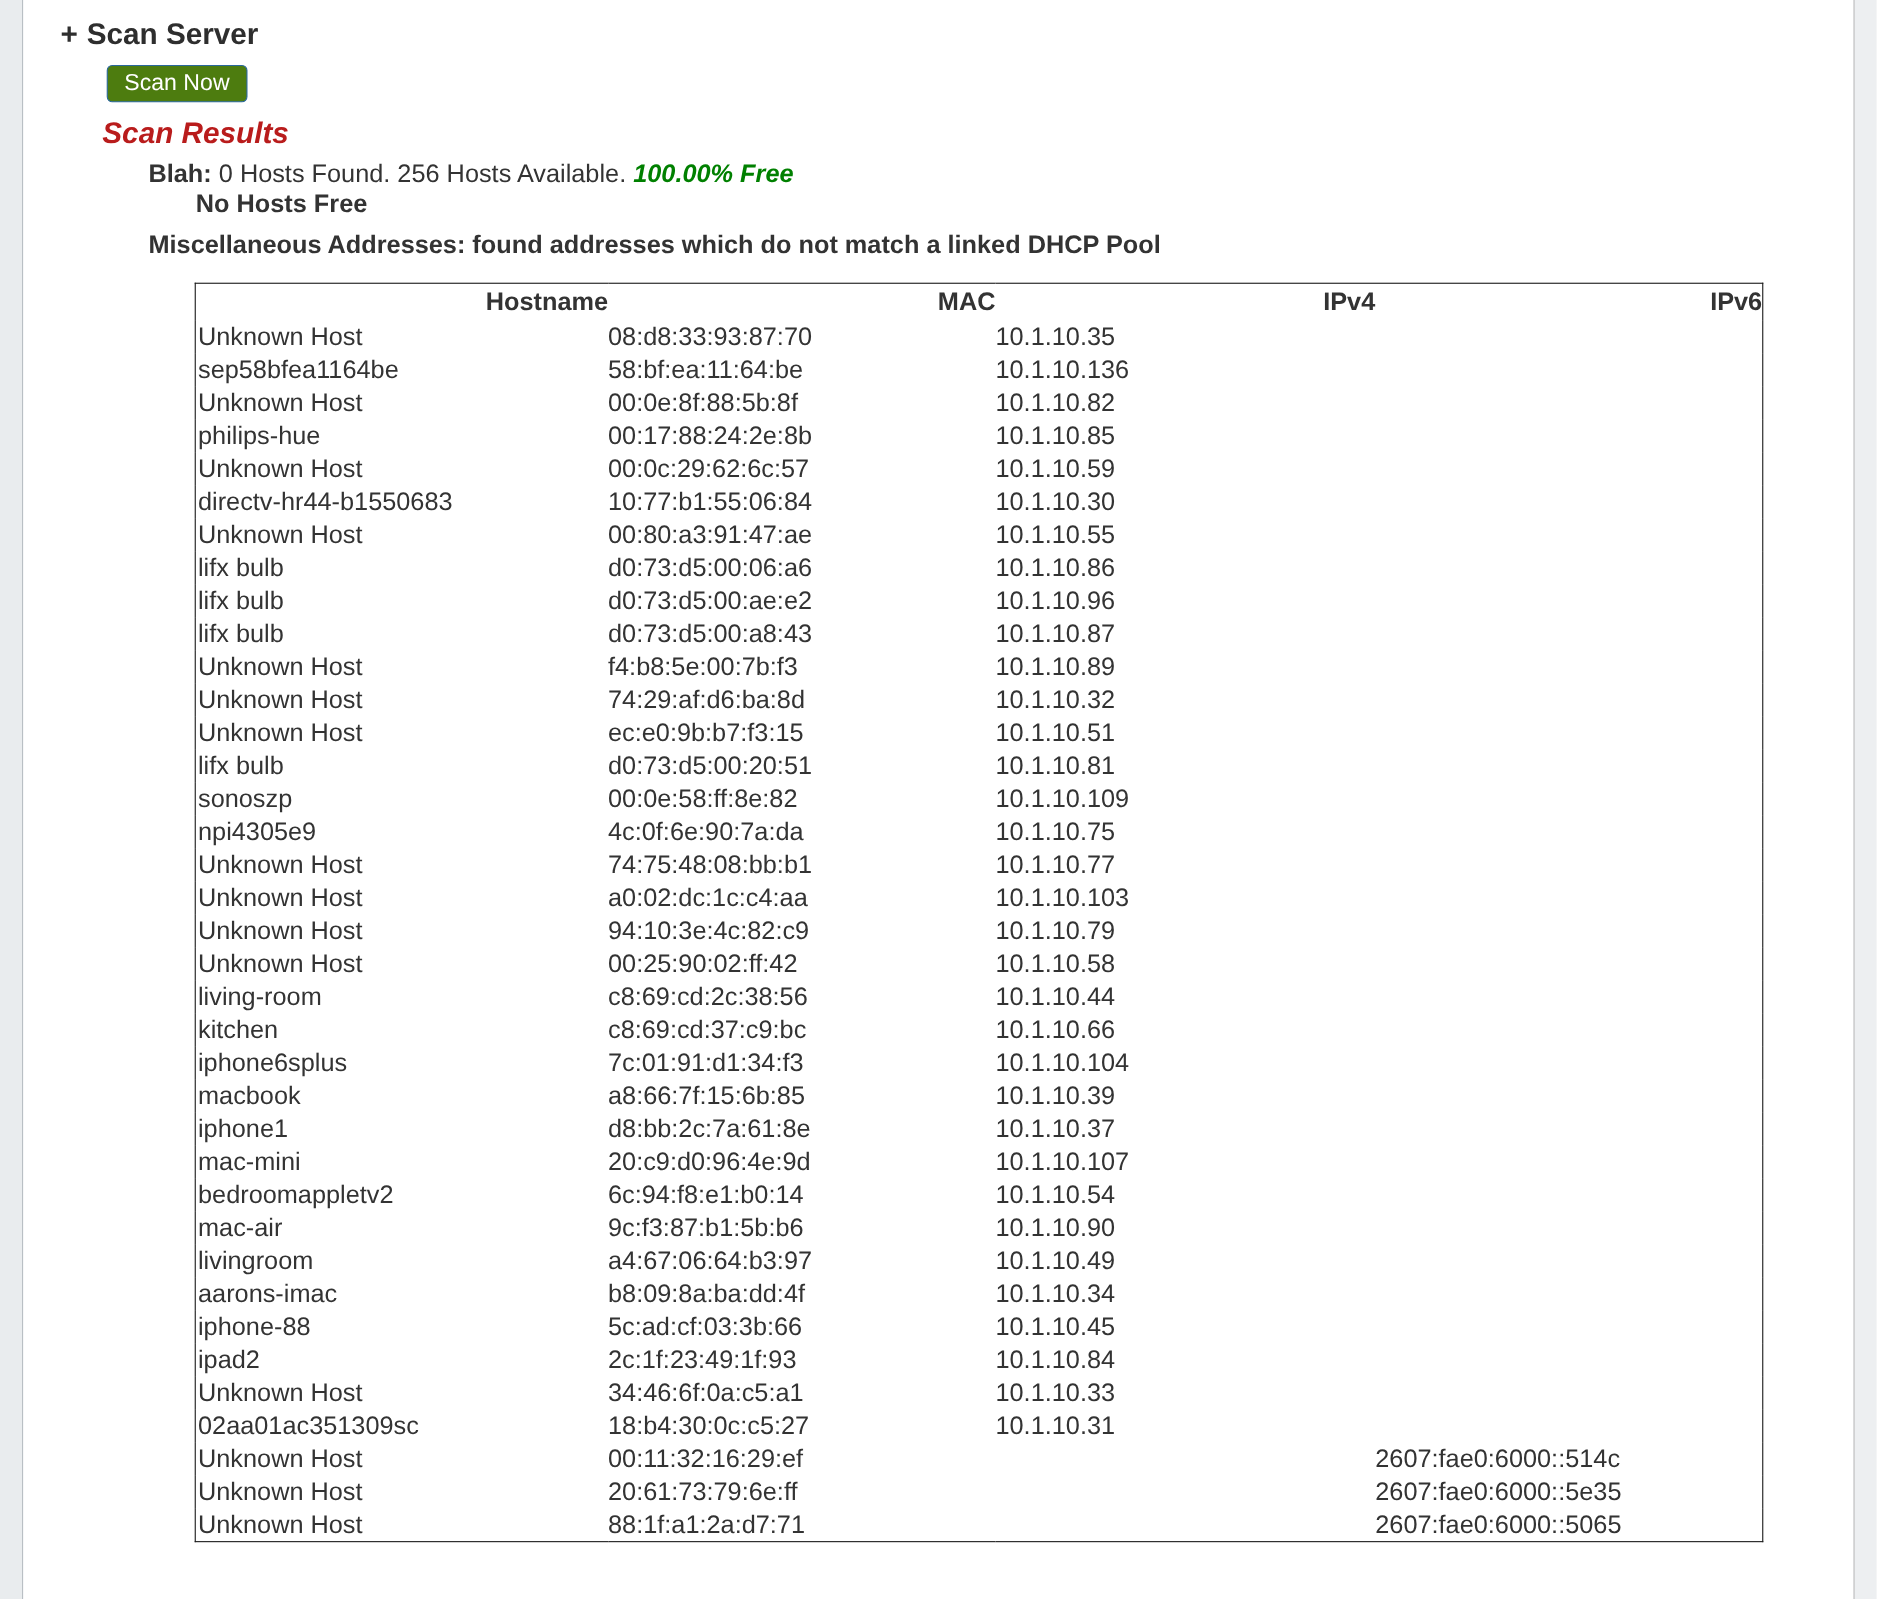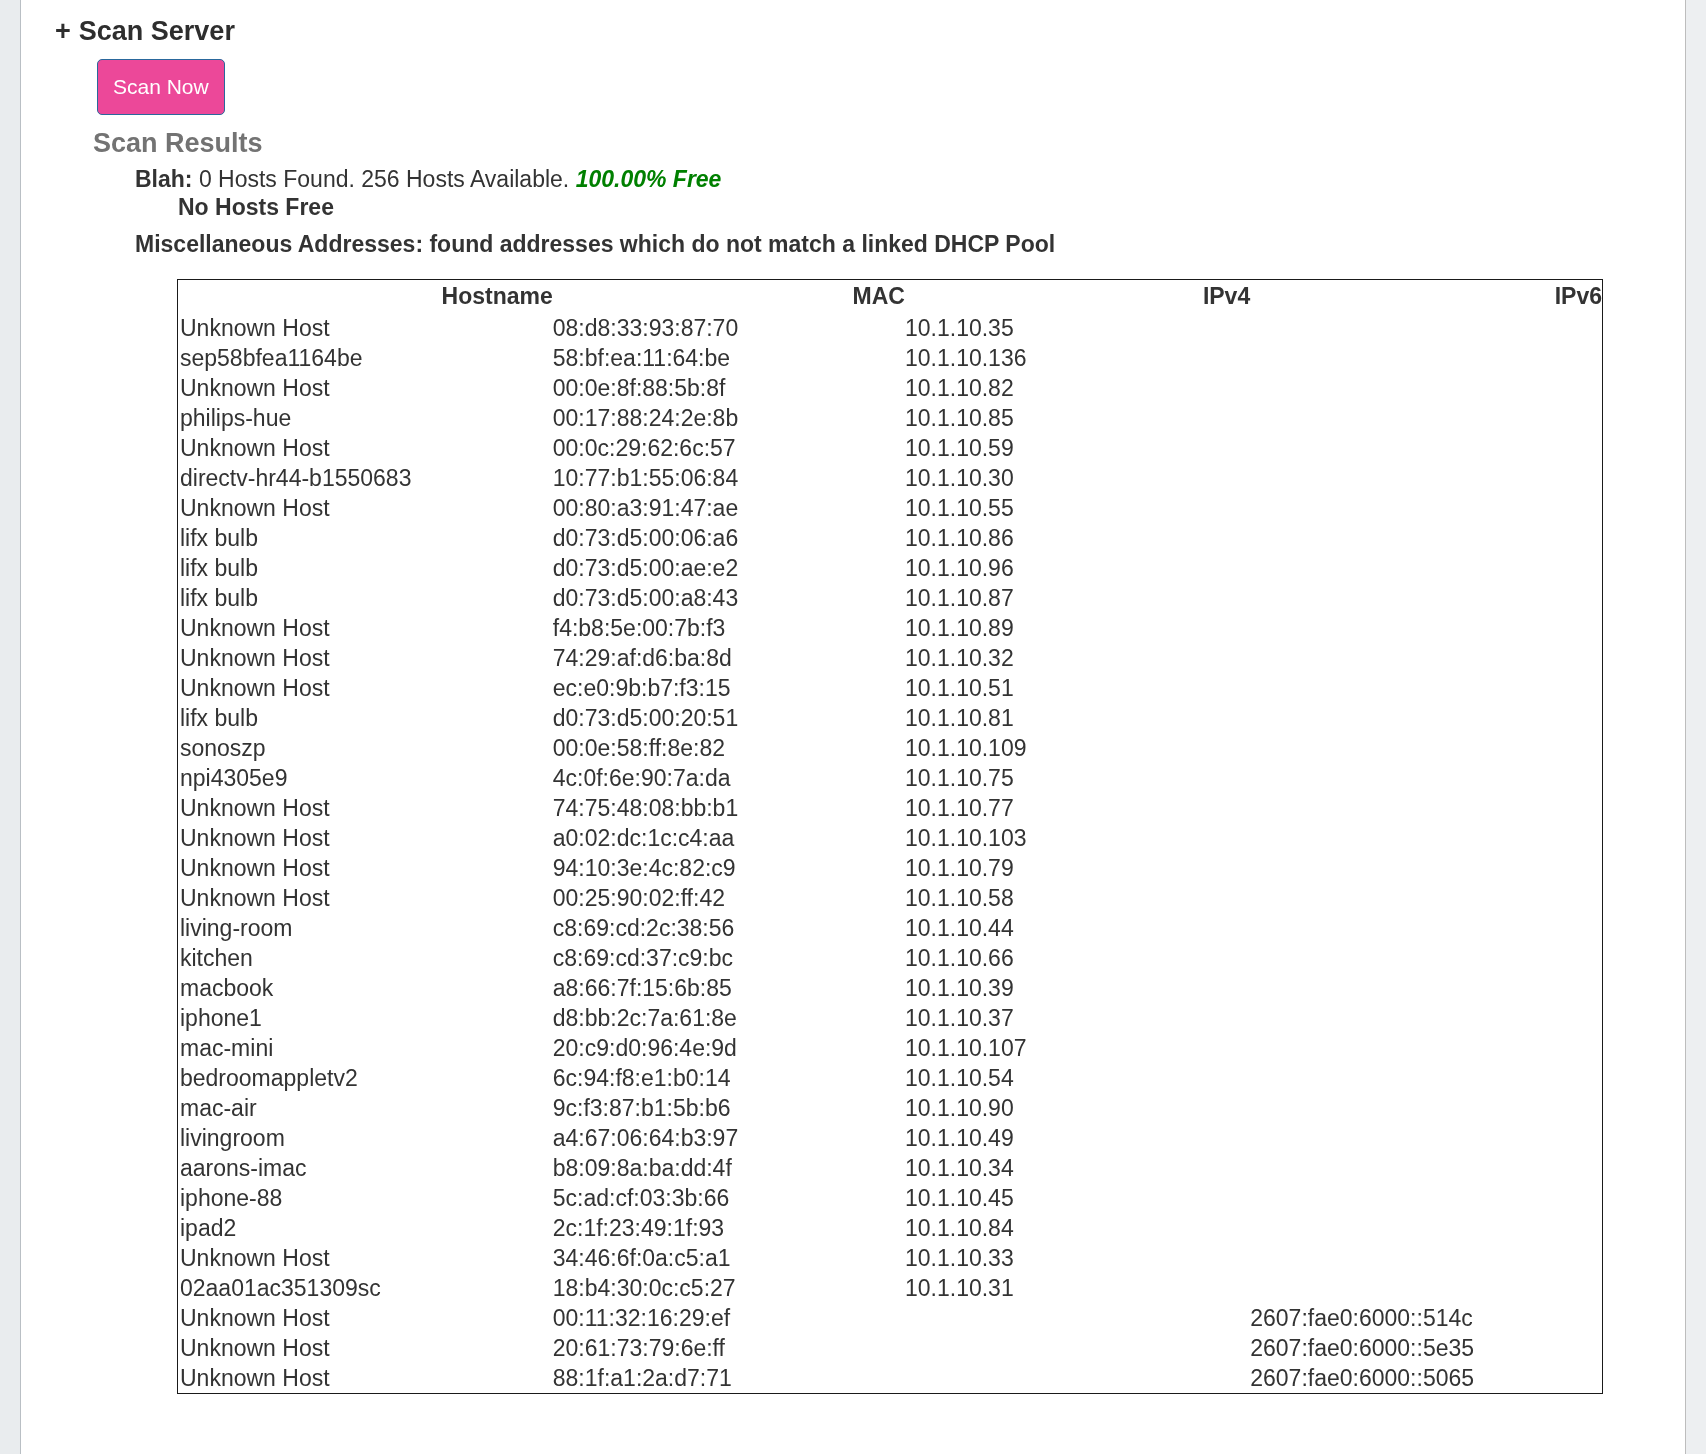--- a/index.html
+++ b/index.html
@@ -23,34 +23,34 @@
 
   .section-header {
     margin:16px 0 0 33px;
     font-size:27px; font-weight:bold; line-height:31px; color:#2e2e2e;
   }
   .plus { margin-right:8px; }
 
   .scan-btn {
     display:block;
     margin:12px 0 3px 75px;
-    background:#ec4899;
+    background:#4d7c0f;
     border:1px solid #2a689c;
     border-radius:5px;
     color:#ffffff;
     font-family:"Liberation Sans", sans-serif;
     font-size:21px;
     line-height:24px;
-    padding:15px 15px;
+    padding:4px 15px;
     cursor:pointer;
   }
 
   .results-title {
     margin:13px 0 0 71px;
-    font-size:27px; font-weight:bold; line-height:31px; color:#737373;
+    font-size:27px; font-weight:bold; line-height:31px; color:#b91c1c;font-style:italic;
   }
 
   .summary {
     margin:7px 0 0 113px;
     font-size:23px; line-height:26px;
   }
   .summary .free { color:#008000; font-weight:bold;font-style:italic; }
 
   .no-hosts {
     margin:2px 0 0 156px;
@@ -268,20 +268,26 @@
     <td></td>
   </tr>
 
   <tr>
     <td>kitchen</td>
     <td>c8:69:cd:37:c9:bc</td>
     <td>10.1.10.66</td>
     <td></td>
   </tr>
 
+  <tr>
+    <td>iphone6splus</td>
+    <td>7c:01:91:d1:34:f3</td>
+    <td>10.1.10.104</td>
+    <td></td>
+  </tr>
 
   <tr>
     <td>macbook</td>
     <td>a8:66:7f:15:6b:85</td>
     <td>10.1.10.39</td>
     <td></td>
   </tr>
 
   <tr>
     <td>iphone1</td>

